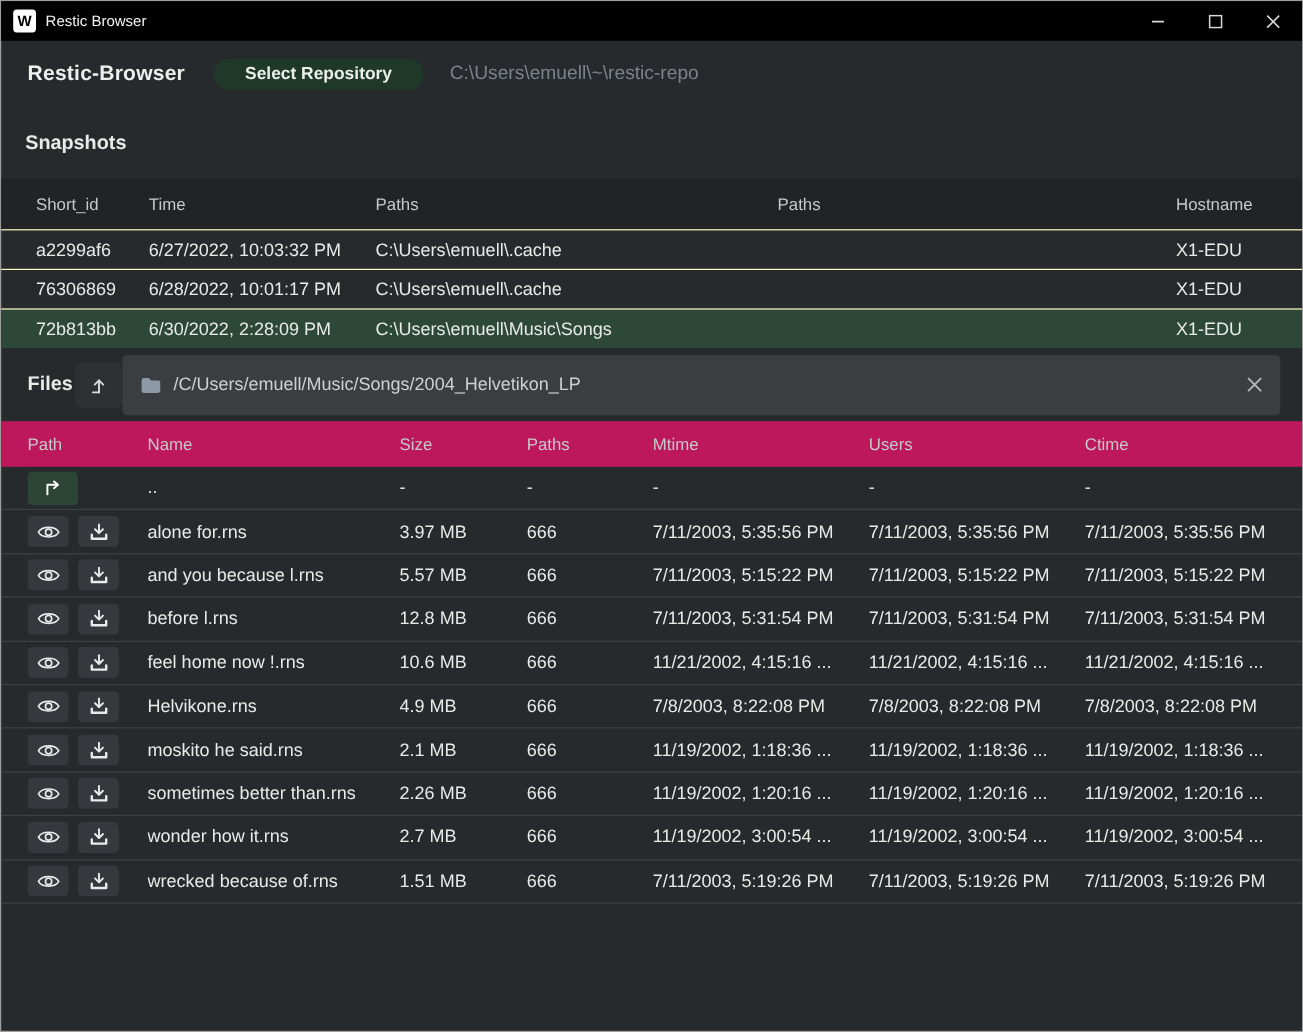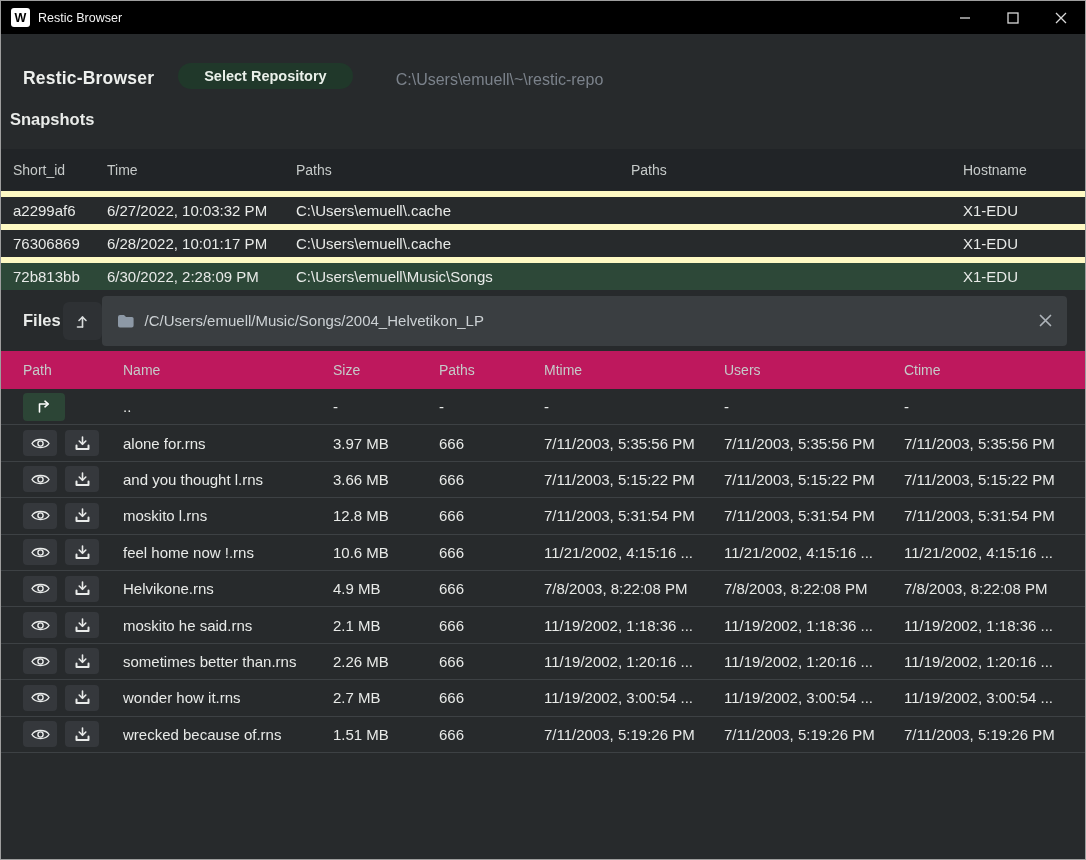--- a/index.html
+++ b/index.html
@@ -32,50 +32,50 @@
   }
   .tb-controls { margin-left: auto; display: flex; height: 100%; }
   .tb-btn {
     width: 48px; height: 100%; background: transparent; border: none;
     color: #d9d9d9; display: flex; align-items: center; justify-content: center;
   }
 
   
   .toolbar {
     height: 55px; flex: none;
-    display: flex; align-items: flex-end;
+    display: flex; align-items: center;
     padding: 0 22px;
   }
   .app-title { font-size: 17.5px; font-weight: bold; color: #edefed; letter-spacing: .2px; }
   .repo-btn {
     margin-left: 24px; height: 26px; padding: 0 26px;
     background: #20382a; border: none; border-radius: 18px;
     color: #eaf0ea; font-weight: bold; font-size: 14.5px;
   }
-  .repo-path { margin-left: 43px; color: #7b828b; font-size: 16px; }
+  .repo-path { margin-left: 22px; color: #7b828b; font-size: 16px; }
 
   
   .section-title {
     height: 60px; flex: none;
-    display: flex; align-items: center; padding: 0 9px;
+    display: flex; align-items: center; padding: 0 20px;
     font-size: 16.5px; font-weight: bold; color: #e9ebe9;
   }
 
   
   .snap-head, .srow {
     display: grid;
     grid-template-columns: 94px 189px 335px 332px 1fr;
     align-items: center;
-    padding: 0 18px 0 12px;
+    padding: 0 18px 0 29px;
     white-space: nowrap;
   }
   .snap-head { height: 42px; background: #212427; color: #c6cac9; font-size: 14px; flex: none; }
   .srow {
     height: 33px; font-size: 15px; color: #e8eae8;
-    border-top: 6px solid #fef9c3; flex: none;
+    border-top: 1px solid #fef9c3; flex: none;
   }
   .srow.selected { background: #2d4838; }
   .cell { overflow: hidden; text-overflow: ellipsis; white-space: nowrap; }
 
   
   .files-bar {
     height: 61px; flex: none;
     display: flex; align-items: center;
     padding: 0 18px 0 22px; gap: 0;
   }
@@ -267,22 +267,22 @@
           </svg>
         </button>
         <button class="icon-btn">
           <svg width="15" height="15" viewBox="0 0 15 15" fill="none" stroke="currentColor" stroke-width="1.6" stroke-linecap="round" stroke-linejoin="round">
             <path d="M7.5 1 V8"></path>
               <path d="M4.2 5 L7.5 8.3 L10.8 5"></path>
               <path d="M1.5 9.5 V13 H13.5 V9.5" stroke-width="2"></path>
           </svg>
         </button>
       </span>
-      <span class="cell">and you thought l.rns</span>
-      <span class="cell">3.66 MB</span>
+      <span class="cell">and you because l.rns</span>
+      <span class="cell">5.57 MB</span>
       <span class="cell">666</span>
       <span class="cell">7/11/2003, 5:15:22 PM</span>
       <span class="cell">7/11/2003, 5:15:22 PM</span>
       <span class="cell">7/11/2003, 5:15:22 PM</span>
     </div>
 
     <div class="frow">
       <span class="cell actions">
         <button class="icon-btn">
           <svg width="19" height="13" viewBox="0 0 19 13" fill="none" stroke="currentColor" stroke-width="1.4">
@@ -291,21 +291,21 @@
           </svg>
         </button>
         <button class="icon-btn">
           <svg width="15" height="15" viewBox="0 0 15 15" fill="none" stroke="currentColor" stroke-width="1.6" stroke-linecap="round" stroke-linejoin="round">
             <path d="M7.5 1 V8"></path>
               <path d="M4.2 5 L7.5 8.3 L10.8 5"></path>
               <path d="M1.5 9.5 V13 H13.5 V9.5" stroke-width="2"></path>
           </svg>
         </button>
       </span>
-      <span class="cell">moskito l.rns</span>
+      <span class="cell">before l.rns</span>
       <span class="cell">12.8 MB</span>
       <span class="cell">666</span>
       <span class="cell">7/11/2003, 5:31:54 PM</span>
       <span class="cell">7/11/2003, 5:31:54 PM</span>
       <span class="cell">7/11/2003, 5:31:54 PM</span>
     </div>
 
     <div class="frow">
       <span class="cell actions">
         <button class="icon-btn">

